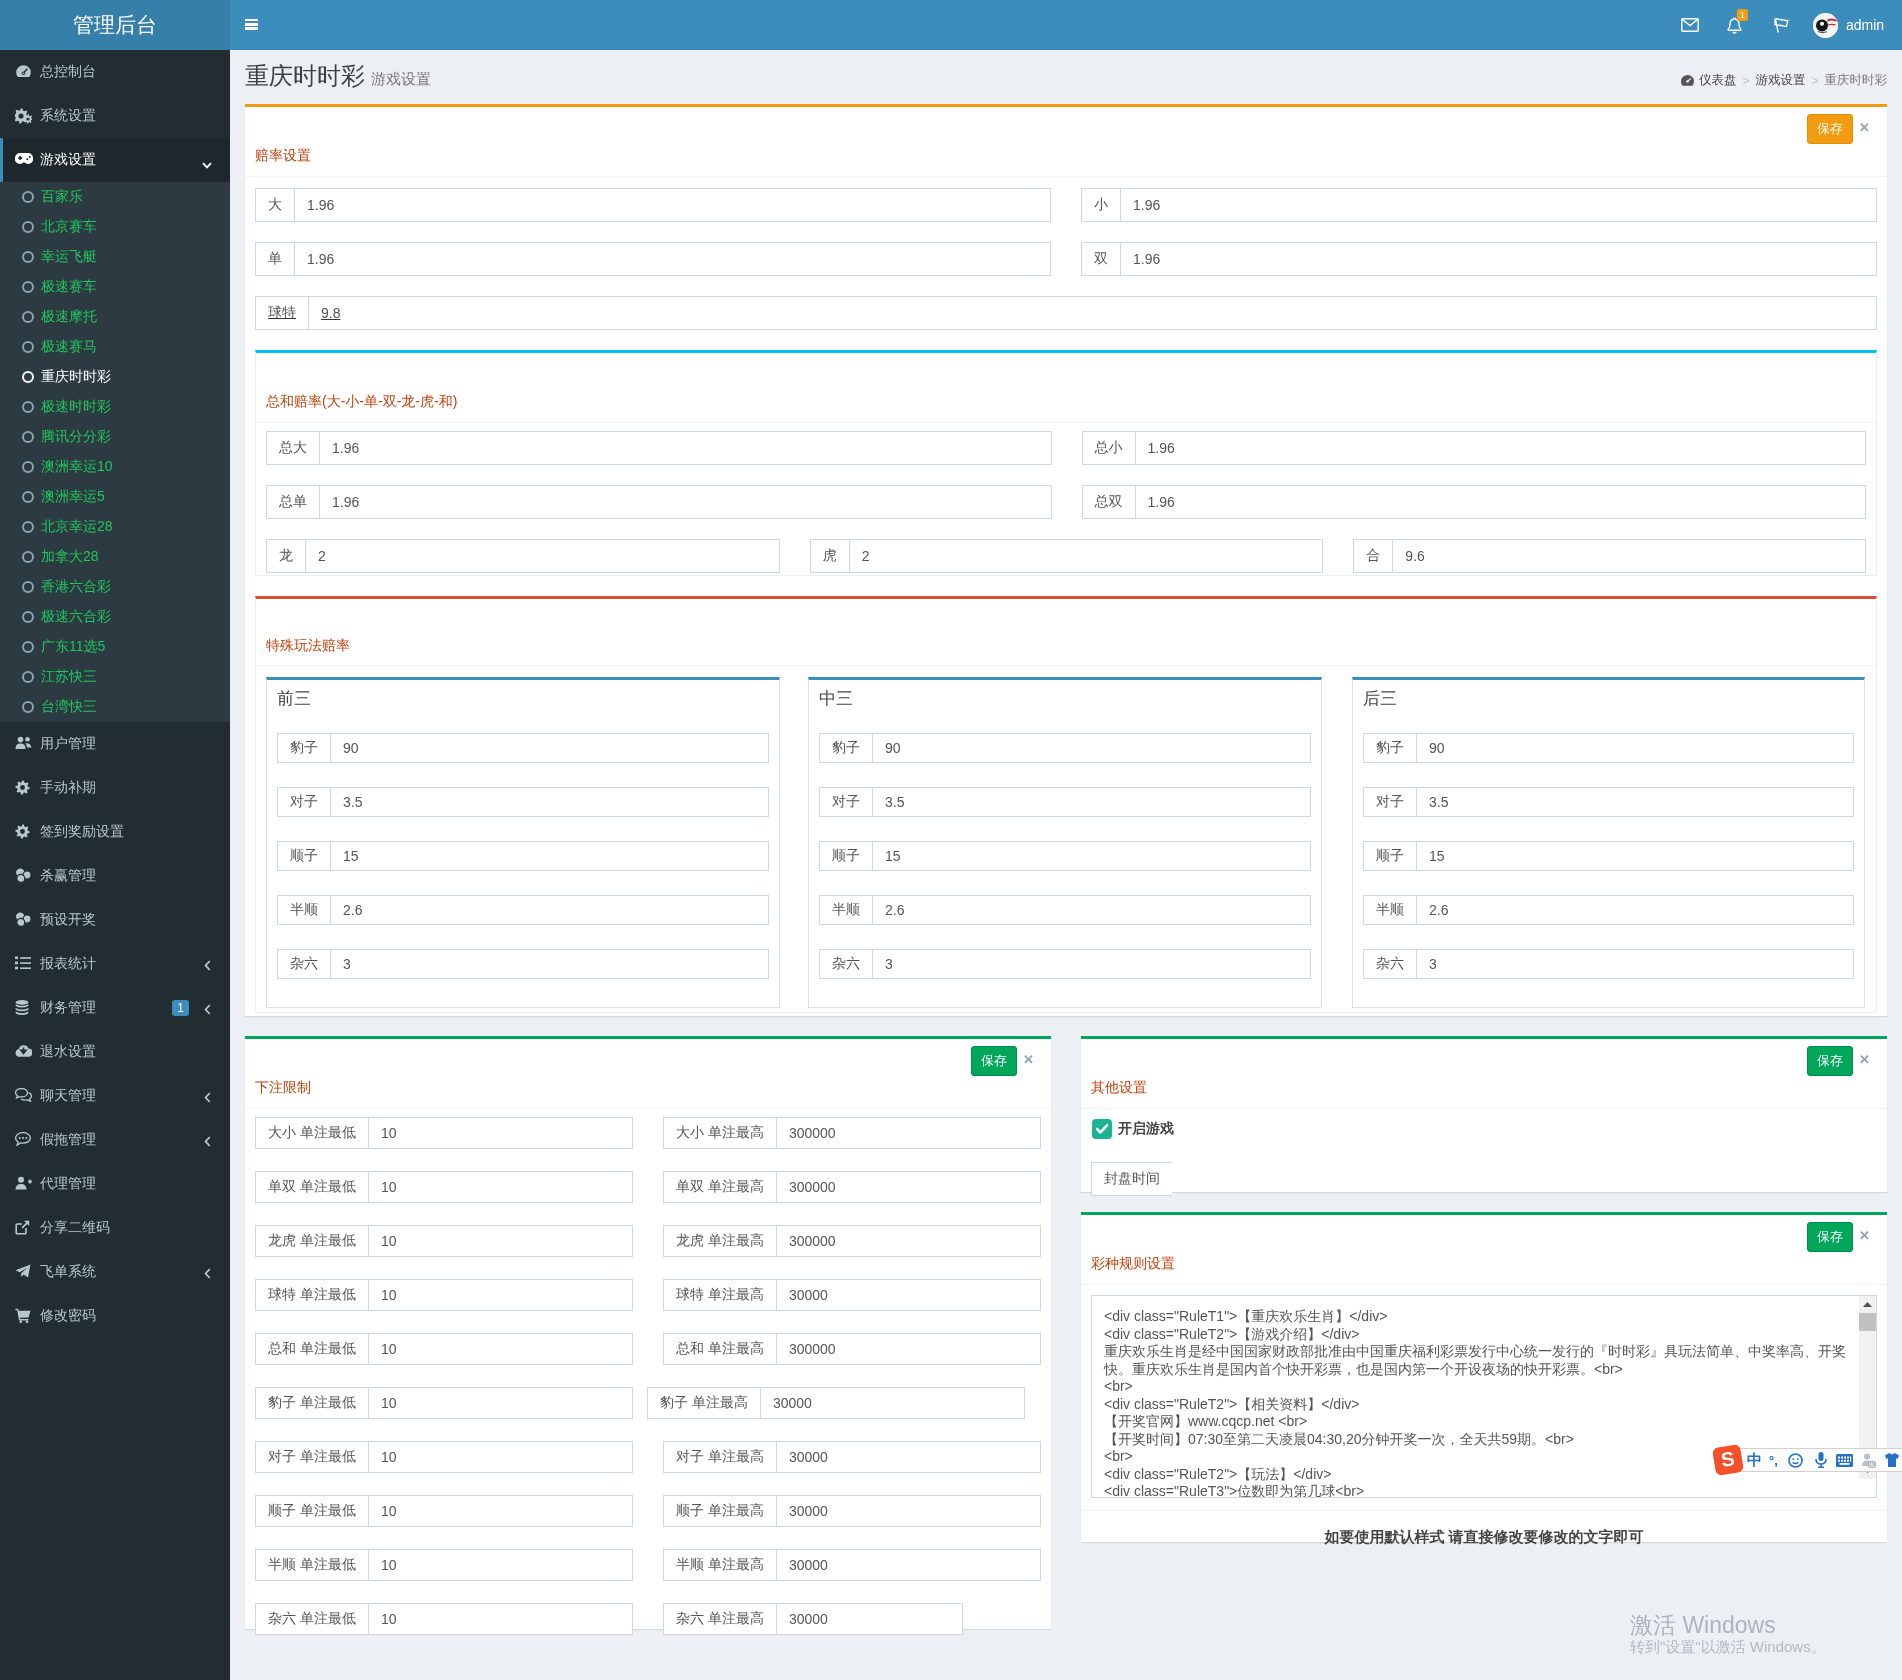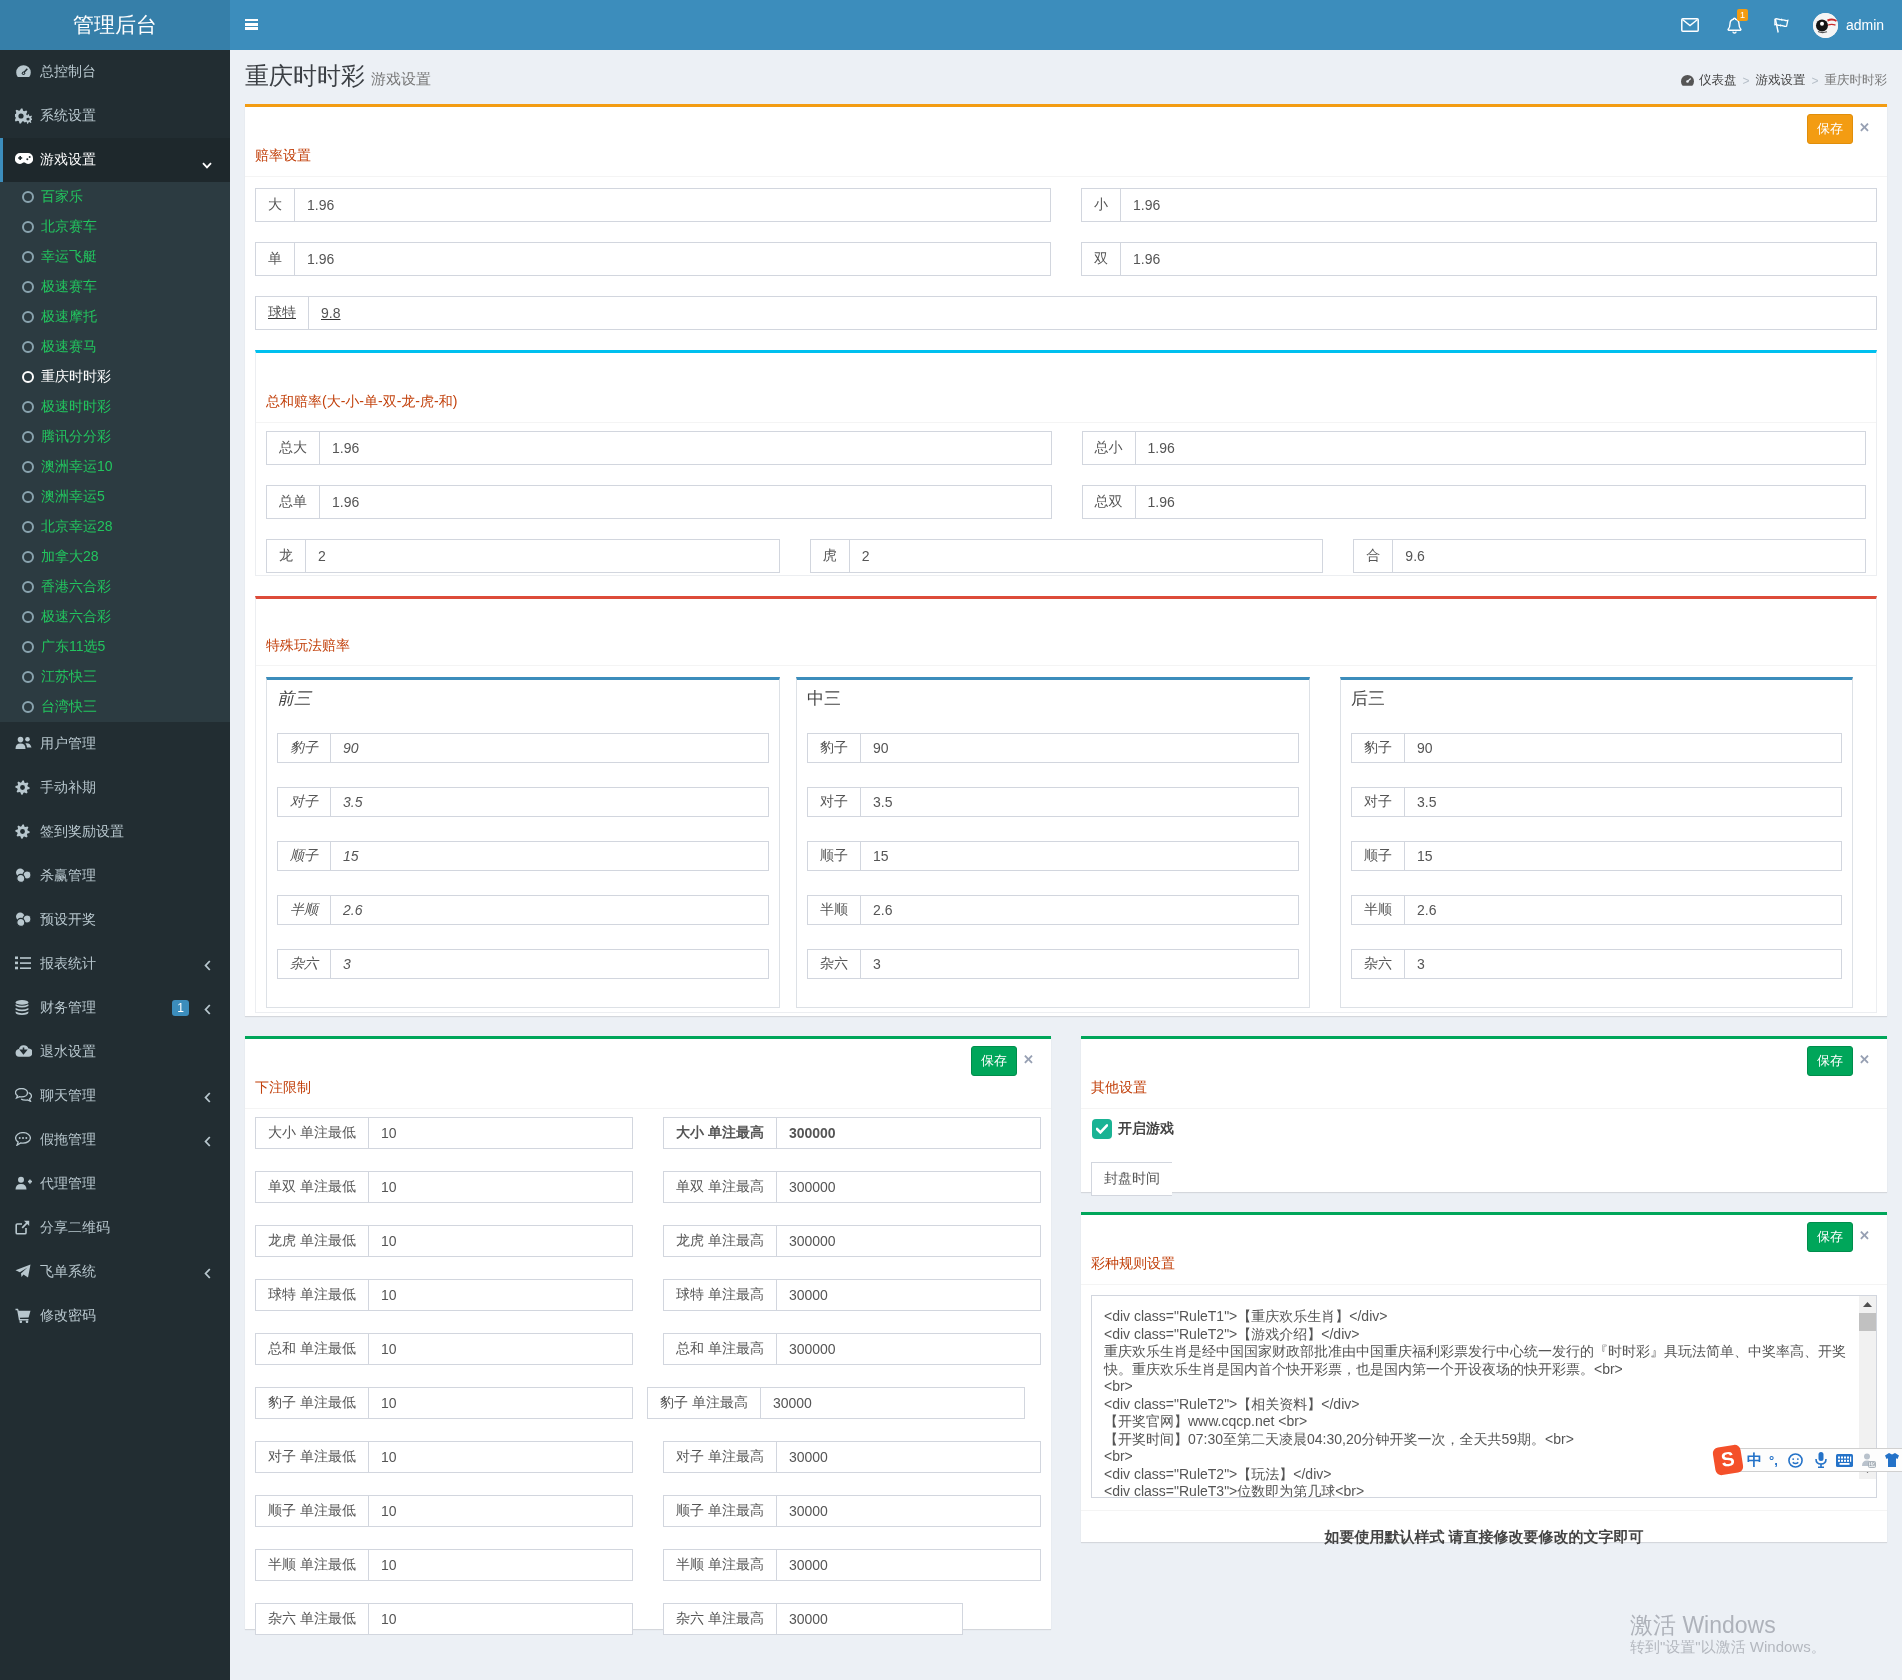--- a/index.html
+++ b/index.html
@@ -424,21 +424,21 @@
                   </div>
                 </div>
             </div>
           </div>
         </div>
 
         <div class="box bt-danger nested" style="height:417px;">
           <div class="bhead" style="padding:8px 10px 9px;"><span class="btitle">特殊玩法赔率</span></div>
           <div class="bbody" style="padding-top:11px;">
             <div style="display:flex;">
-              <div class="ibox" style="margin-right:16px;font-style:italic;">
+              <div class="ibox" style="margin-right:28px;">
                 <div class="ihead">前三</div>
                 <div class="ibody">
                   <div class="frow sm-r">
                       <div class="ig">
                         <span class="ad">豹子</span>
                         <span class="iv">90</span>
                       </div>
                     </div>
                   <div class="frow sm-r">
                       <div class="ig">
@@ -549,21 +549,21 @@
             <span class="btn-save sv-green">保存</span><span class="bclose">✕</span>
           </div>
           <div class="bbody" style="padding-top:8px;" id="box4body">
             <div class="frow b4">
                 <div class="fcol" style="width:378px;margin-right:30px;">
                   <div class="ig">
                     <span class="ad">大小 单注最低</span>
                     <span class="iv">10</span>
                   </div>
                 </div>
-                <div class="fcol" style="width:378px;font-weight:bold;">
+                <div class="fcol" style="width:378px;">
                   <div class="ig">
                     <span class="ad">大小 单注最高</span>
                     <span class="iv">300000</span>
                   </div>
                 </div>
               </div>
             <div class="frow b4">
                 <div class="fcol" style="width:378px;margin-right:30px;">
                   <div class="ig">
                     <span class="ad">单双 单注最低</span>

